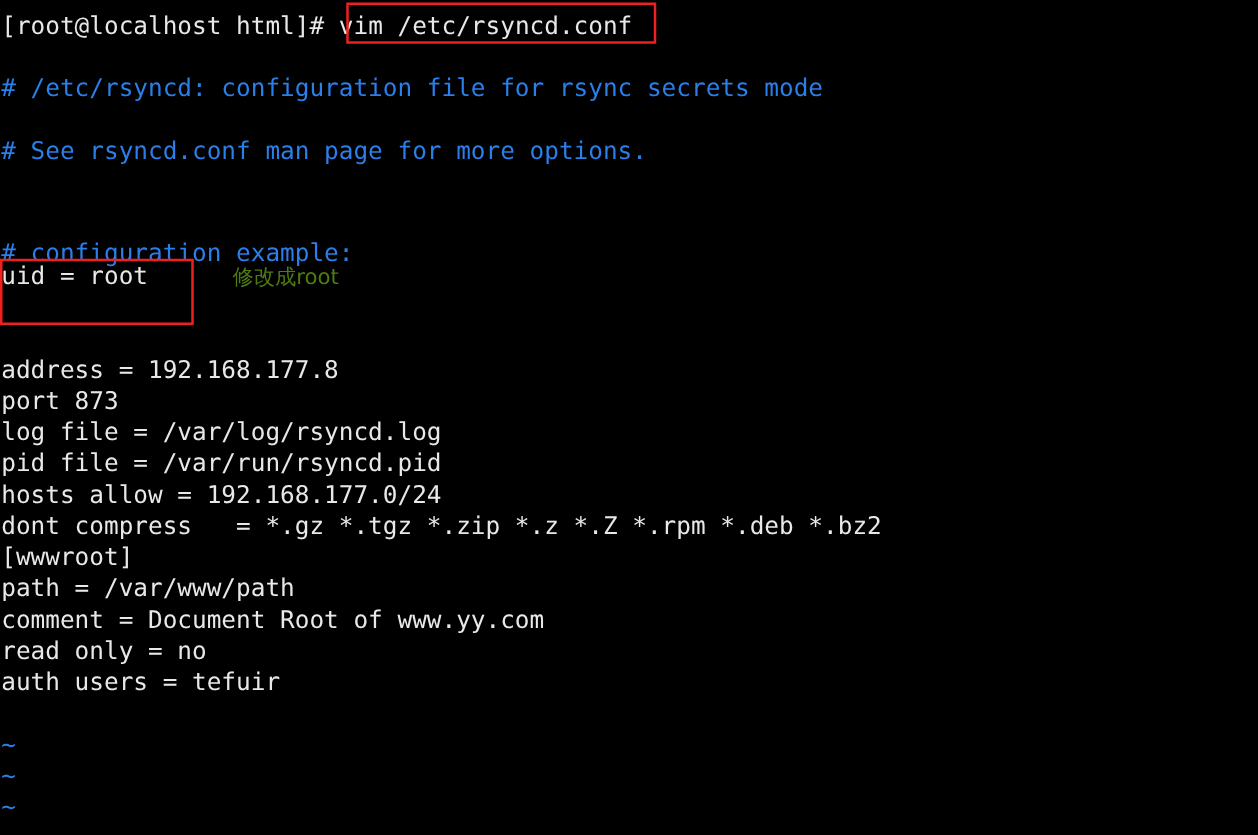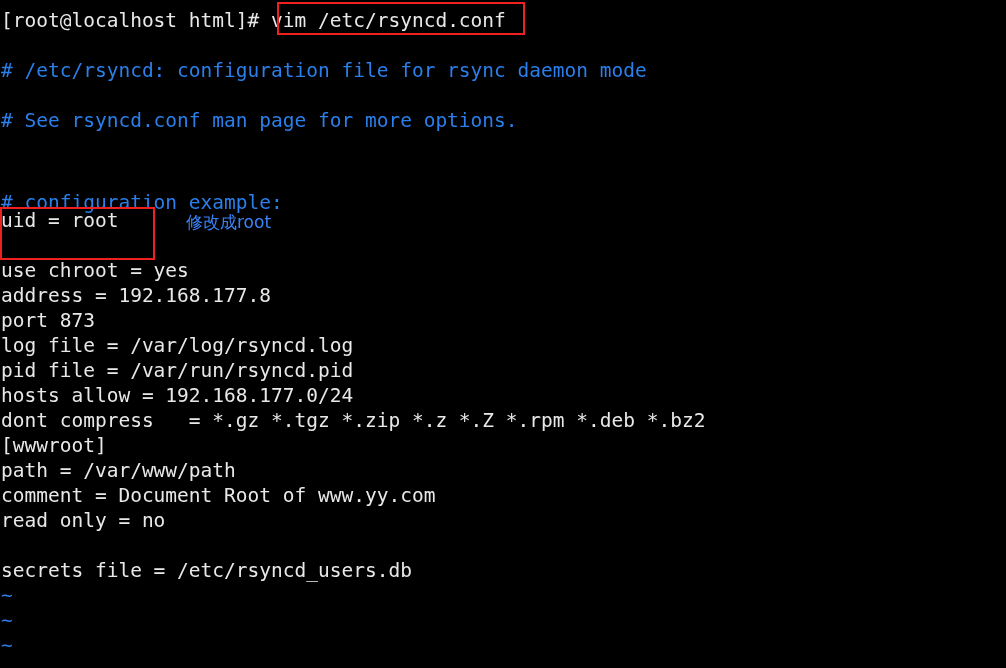--- a/index.html
+++ b/index.html
@@ -65,57 +65,56 @@
   #box-uid-gid {
     left: 0px;
     top: 207px;
     width: 155px;
     height: 53px;
   }
 
   
   .anno-text {
     position: absolute;
-    color: #3b82f6;
+    color: #4d7c0f;
     font-family: "DejaVu Sans", "Liberation Sans", sans-serif;
     font-size: 17px;
     line-height: 20px;
     white-space: pre;
   }
   #anno-modify-to-root {
     left: 186px;
     top: 212px;
   }
 </style>
 </head>
 <body>
 
 <div id="terminal">
 
   <div class="term-line" style="top:8px;"><span class="c-white">[root@localhost html]# </span><span class="c-white">vim /etc/rsyncd.conf</span></div>
 
-  <div class="term-line c-blue" style="top:58px;"># /etc/rsyncd: configuration file for rsync daemon mode</div>
+  <div class="term-line c-blue" style="top:58px;"># /etc/rsyncd: configuration file for rsync secrets mode</div>
   <div class="term-line c-blue" style="top:108px;text-align:right;"># See rsyncd.conf man page for more options.</div>
   <div class="term-line c-blue" style="top:158px;margin-top:32px;"># configuration example:</div>
 
   <div class="term-line c-white" style="top:208px;">uid = root</div>
 
-  <div class="term-line c-white" style="top:258px;">use chroot = yes</div>
   <div class="term-line c-white" style="top:283px;">address = 192.168.177.8</div>
   <div class="term-line c-white" style="top:308px;">port 873</div>
   <div class="term-line c-white" style="top:333px;">log file = /var/log/rsyncd.log</div>
   <div class="term-line c-white" style="top:358px;">pid file = /var/run/rsyncd.pid</div>
   <div class="term-line c-white" style="top:383px;">hosts allow = 192.168.177.0/24</div>
   <div class="term-line c-white" style="top:408px;">dont compress   = *.gz *.tgz *.zip *.z *.Z *.rpm *.deb *.bz2</div>
 
   <div class="term-line c-white" style="top:433px;">[wwwroot]</div>
   <div class="term-line c-white" style="top:458px;">path = /var/www/path</div>
   <div class="term-line c-white" style="top:508px;">read only = no</div>
   <div class="term-line c-white" style="top:483px;">comment = Document Root of www.yy.com</div>
-  <div class="term-line c-white" style="top:558px;">secrets file = /etc/rsyncd_users.db</div>
+  <div class="term-line c-white" style="top:533px;">auth users = tefuir</div>
 
   <div class="term-line c-blue" style="top:583px;">~</div>
   <div class="term-line c-blue" style="top:608px;">~</div>
   <div class="term-line c-blue" style="top:633px;">~</div>
 
   <div class="anno-box" id="box-vim-command"></div>
   <div class="anno-box" id="box-uid-gid"></div>
 
   <div class="anno-text" id="anno-modify-to-root">修改成root</div>
 

